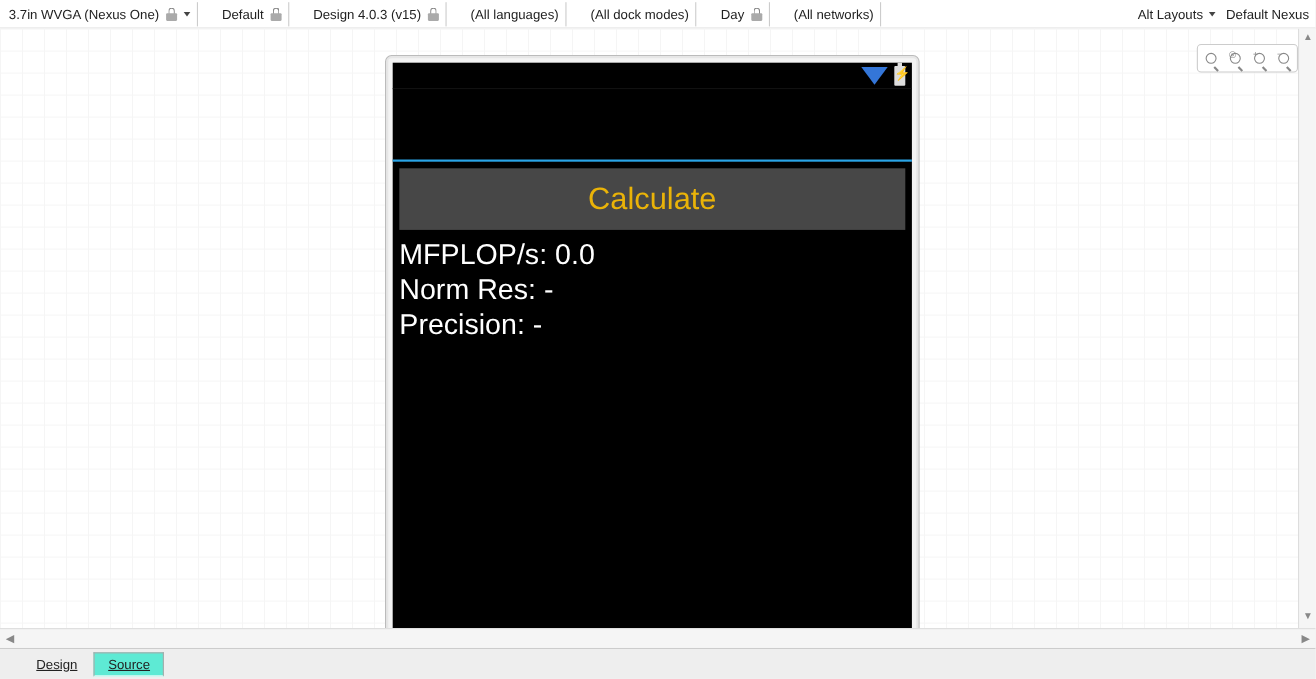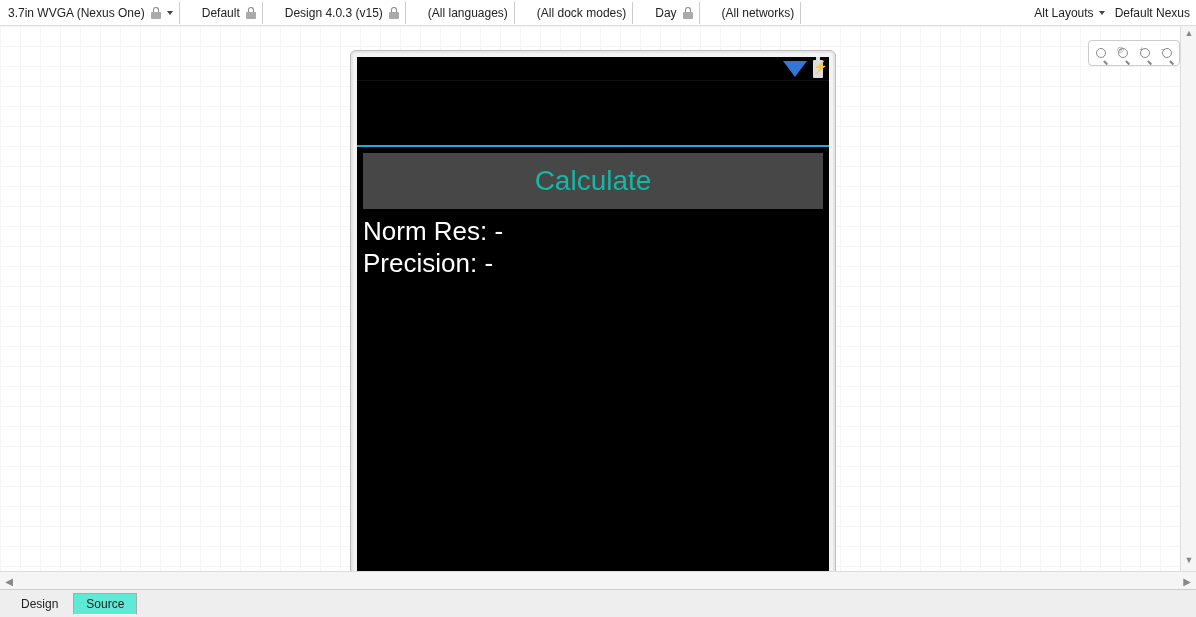--- a/index.html
+++ b/index.html
@@ -192,21 +192,21 @@
   }
   .app-body {
     padding: 6px 6px;
     display: flex;
     flex-direction: column;
     gap: 0;
   }
   .calc-btn {
     height: 56px;
     background: #474747;
-    color: #14b8a6;
+    color: #eab308;
     font-size: 28px;
     display: flex;
     align-items: center;
     justify-content: center;
     border: none;
     width: 100%;
     cursor: pointer;
     font-family: inherit;
   }
   .result-line {
@@ -237,23 +237,24 @@
   .hscroll .arrow.left { left: 2px; }
   .hscroll .arrow.right { right: 2px; }
 
   
   .bottom-tabs {
     height: 28px;
     background: #eee;
     border-top: 1px solid #ccc;
     display: flex;
     align-items: flex-start;
-    padding-left: 8px;
+    padding-left: 20px;
     padding-top: 3px;
     gap: 0;
+    text-decoration: underline;
   }
   .tab {
     padding: 3px 12px;
     font-size: 12px;
     border: 1px solid transparent;
     cursor: pointer;
     background: transparent;
     margin-right: 2px;
   }
   .tab.active {
@@ -351,20 +352,21 @@
   <div class="device-wrap">
     <div class="device-screen">
       <div class="status-bar">
         <span class="wifi-icon"></span>
         <span class="battery-icon"></span>
       </div>
       <div class="action-bar"></div>
       <div class="app-body">
         <button class="calc-btn">Calculate</button>
         <div class="results">
+          <div class="result-line">MFPLOP/s: 0.0</div>
           <div class="result-line">Norm Res: -</div>
           <div class="result-line">Precision: -</div>
         </div>
       </div>
     </div>
   </div>
 
   <div class="vscroll">
     <div class="arrow up">▲</div>
     <div class="arrow down">▼</div>

